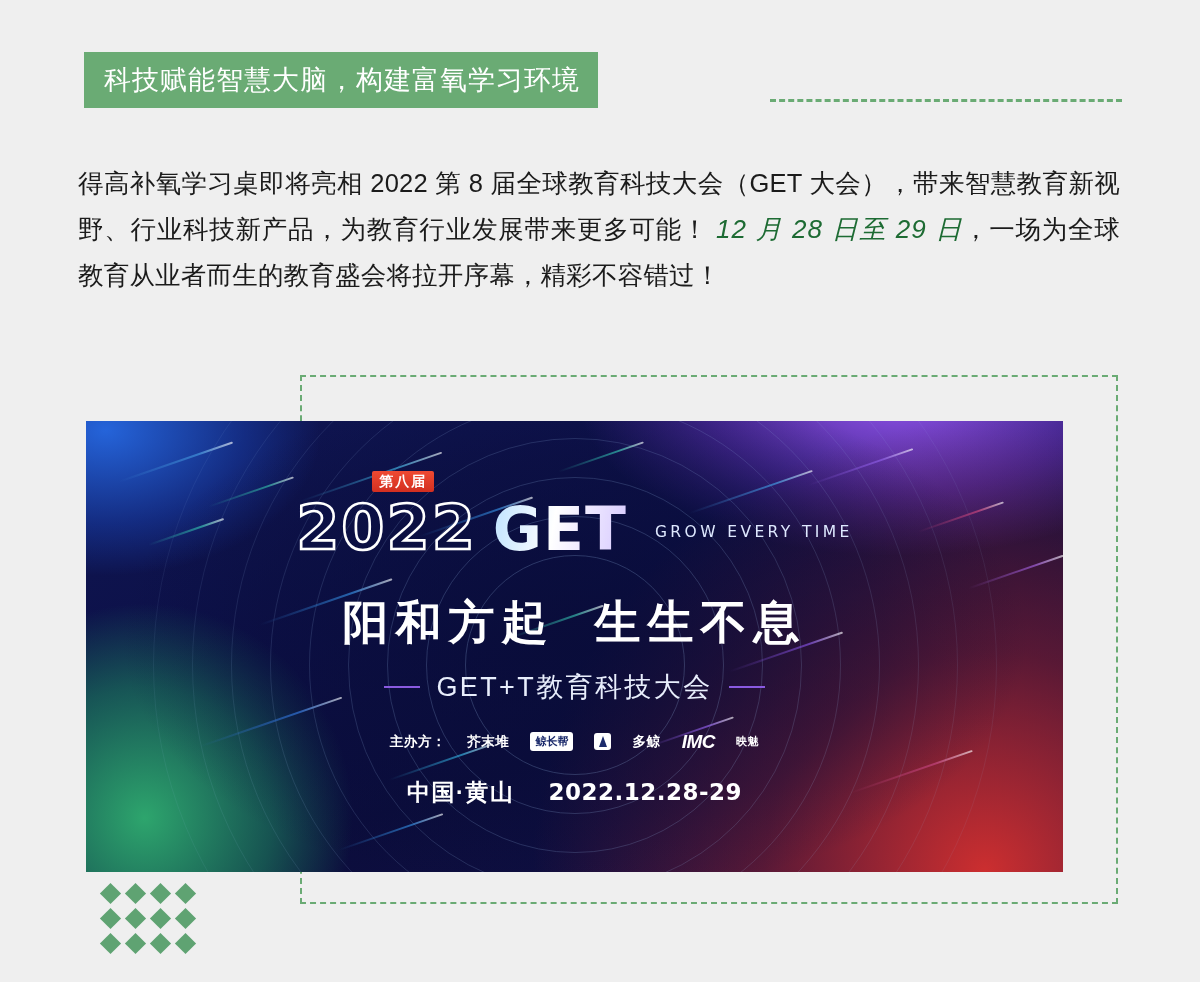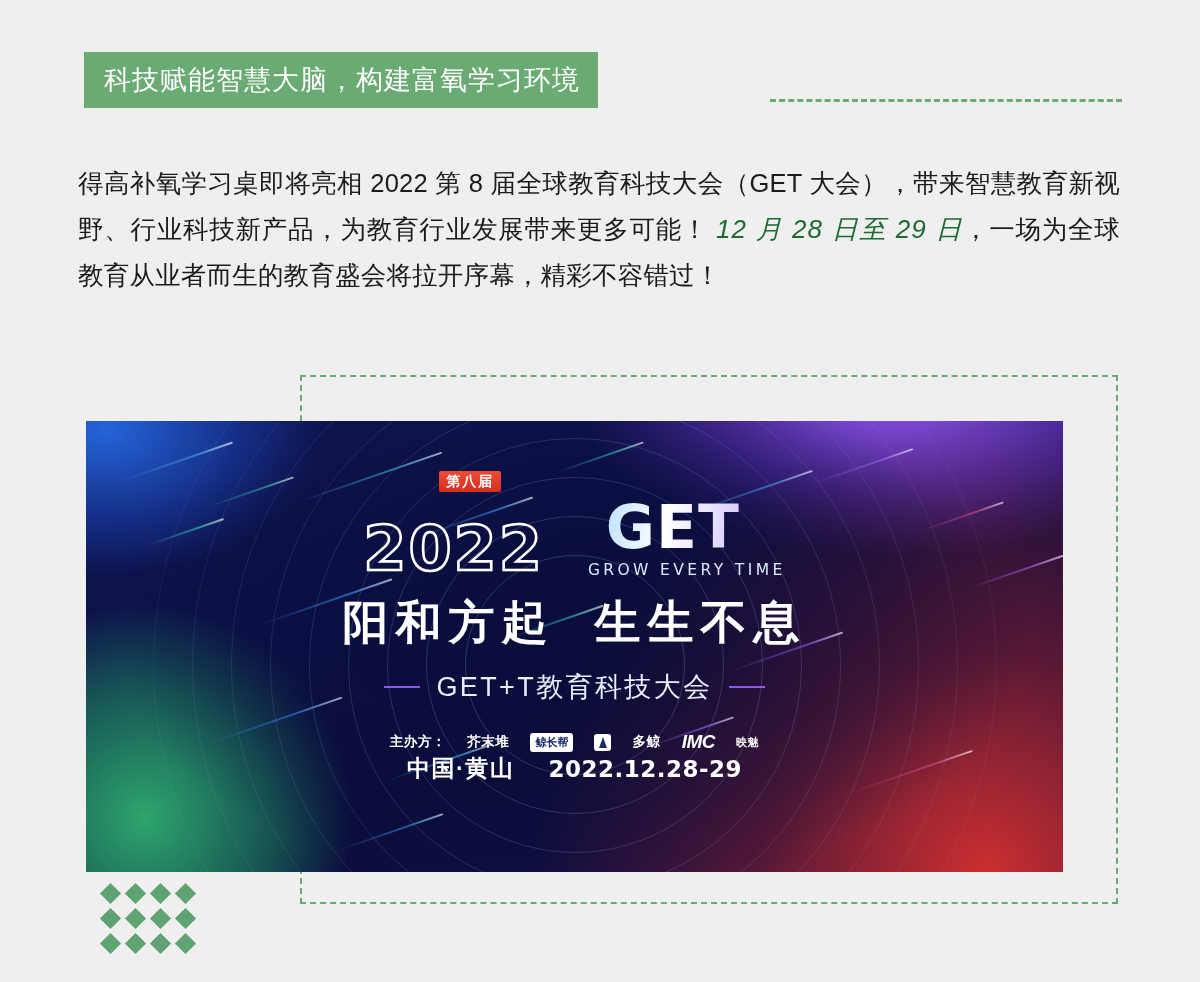--- a/index.html
+++ b/index.html
@@ -95,35 +95,35 @@
     position: absolute; left: 76px; top: -28px;
     background: linear-gradient(180deg,#ef4a32,#d32f20);
     color: #fff; font-size: 14px; font-weight: bold; letter-spacing: 2px;
     padding: 3px 7px 4px; line-height: 1; border-radius: 2px;
   }
   .yr {
     font-size: 62px; font-weight: bold; letter-spacing: 2px; line-height: .95;
     color: transparent; -webkit-text-stroke: 2.6px #ffffff;
     font-family: "DejaVu Sans", sans-serif;
   }
-  .getwrap { display: flex; flex-direction: column; align-items: center; margin-left: 16px; }
+  .getwrap { display: flex; flex-direction: row; align-items: center; margin-left: 16px; }
   .get {
     font-size: 60px; font-weight: bold; letter-spacing: 1px; line-height: .95;
     color: #ffffff; font-family: "DejaVu Sans", sans-serif;
     background: linear-gradient(100deg,#bfe2ff 0%,#ffffff 45%,#d6c8ff 100%);
     -webkit-background-clip: text; background-clip: text; color: transparent;
     position: relative;
   }
   .gsub {
     color: #dfe9ff; font-size: 15.5px; letter-spacing: 3.4px; margin-top: 5px;
     font-family: "DejaVu Sans", sans-serif;
     margin-left: 28px;
   }
   .slogan {
-    margin-top: 20px; color: #ffffff;
+    margin-top: 41px; color: #ffffff;
     font-size: 46px; font-weight: bold; letter-spacing: 7px; line-height: 1;
     display: flex; gap: 40px;
   }
   .subtitle {
     margin-top: 24px; display: flex; align-items: center; gap: 16px;
     color: #e8eefc; font-size: 27px; letter-spacing: 2.4px;
   }
   .subtitle .dash { display: block; width: 36px; height: 2px; background: #8a5ae0; }
   .sponsors {
     margin-top: 26px; display: flex; align-items: center; gap: 21px;
@@ -138,21 +138,21 @@
     border-radius: 3px; position: relative;
   }
   .sp-tri::after {
     content: ""; position: absolute; left: 5px; top: 3px;
     border-left: 4px solid transparent; border-right: 4px solid transparent;
     border-bottom: 11px solid #1b2a6b;
   }
   .sp-imc { font-size: 19px; font-style: italic; font-weight: bold; letter-spacing: -.5px; }
   .sp-sm { font-size: 11px; font-weight: bold; }
   .where {
-    margin-top: 0; display: flex; align-items: center; gap: 34px;
+    margin-top: 24px; display: flex; align-items: center; gap: 34px;
     color: #ffffff; font-size: 23px; font-weight: bold; letter-spacing: 1.6px;
   }
   .where .dt { font-family: "DejaVu Sans", sans-serif; letter-spacing: .5px; }
 </style>
 </head>
 <body>
 
 <div class="page">
 
   <div class="hdr-dash"></div>

